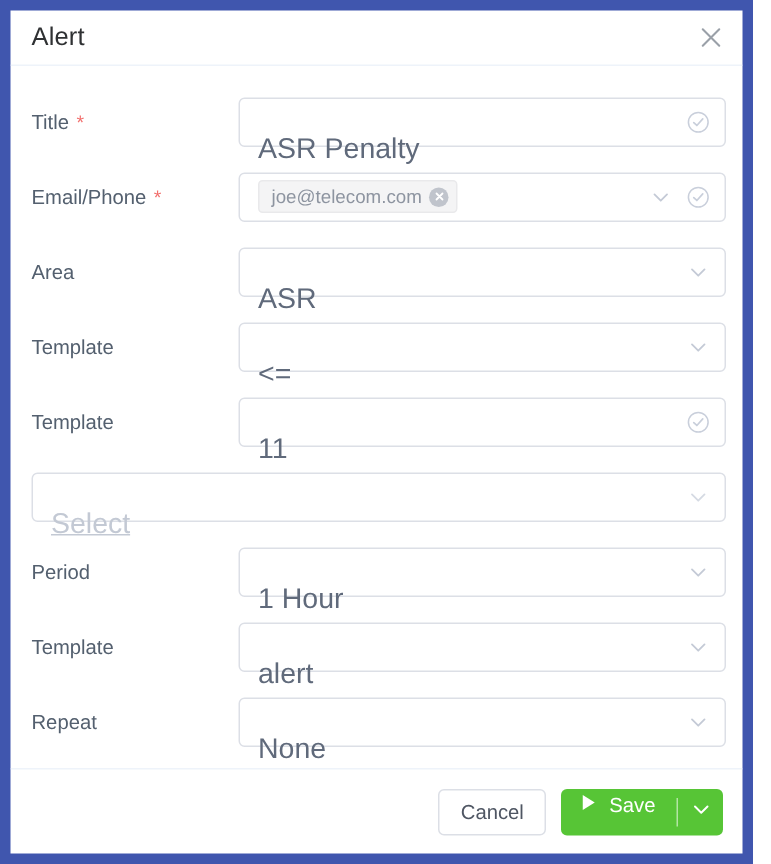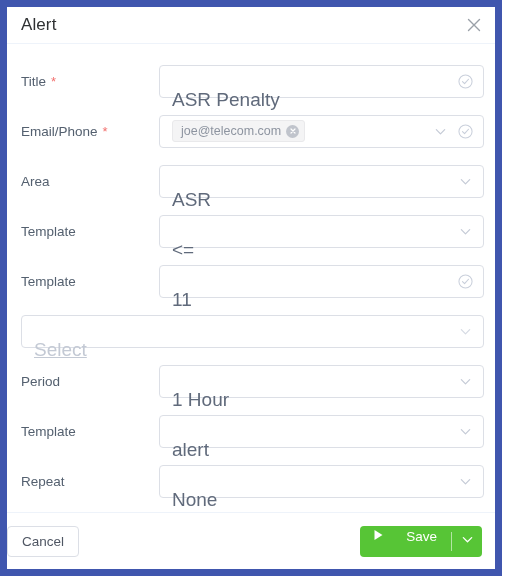--- a/index.html
+++ b/index.html
@@ -143,21 +143,21 @@
   }
   .tag-close svg { display: block; }
 
   
   .modal-footer {
     flex: 0 0 57px;
     height: 57px;
     border-top: 1px solid #eef3fa;
     display: flex;
     align-items: center;
-    justify-content: space-between;
+    justify-content: flex-end;
     gap: 10px;
     padding: 0 13px 0 0;
   }
   .btn-cancel {
     height: 31px;
     min-width: 69px;
     padding: 0 14px;
     background: #ffffff;
     border: 1px solid #dcdfe6;
     border-radius: 4px;
@@ -170,21 +170,21 @@
     display: inline-flex;
     align-items: stretch;
     height: 31px;
     background: #57c536;
     border-radius: 4px;
     overflow: hidden;
   }
   .btn-save {
     display: inline-flex;
     align-items: center;
-    gap: 22px;
+    gap: 8px;
     padding: 0 14px 10px 13px;
     background: transparent;
     border: none;
     font-family: "Liberation Sans", sans-serif;
     font-size: 13.5px;
     color: #ffffff;
     cursor: pointer;
   }
   .save-divider {
     width: 1px;

